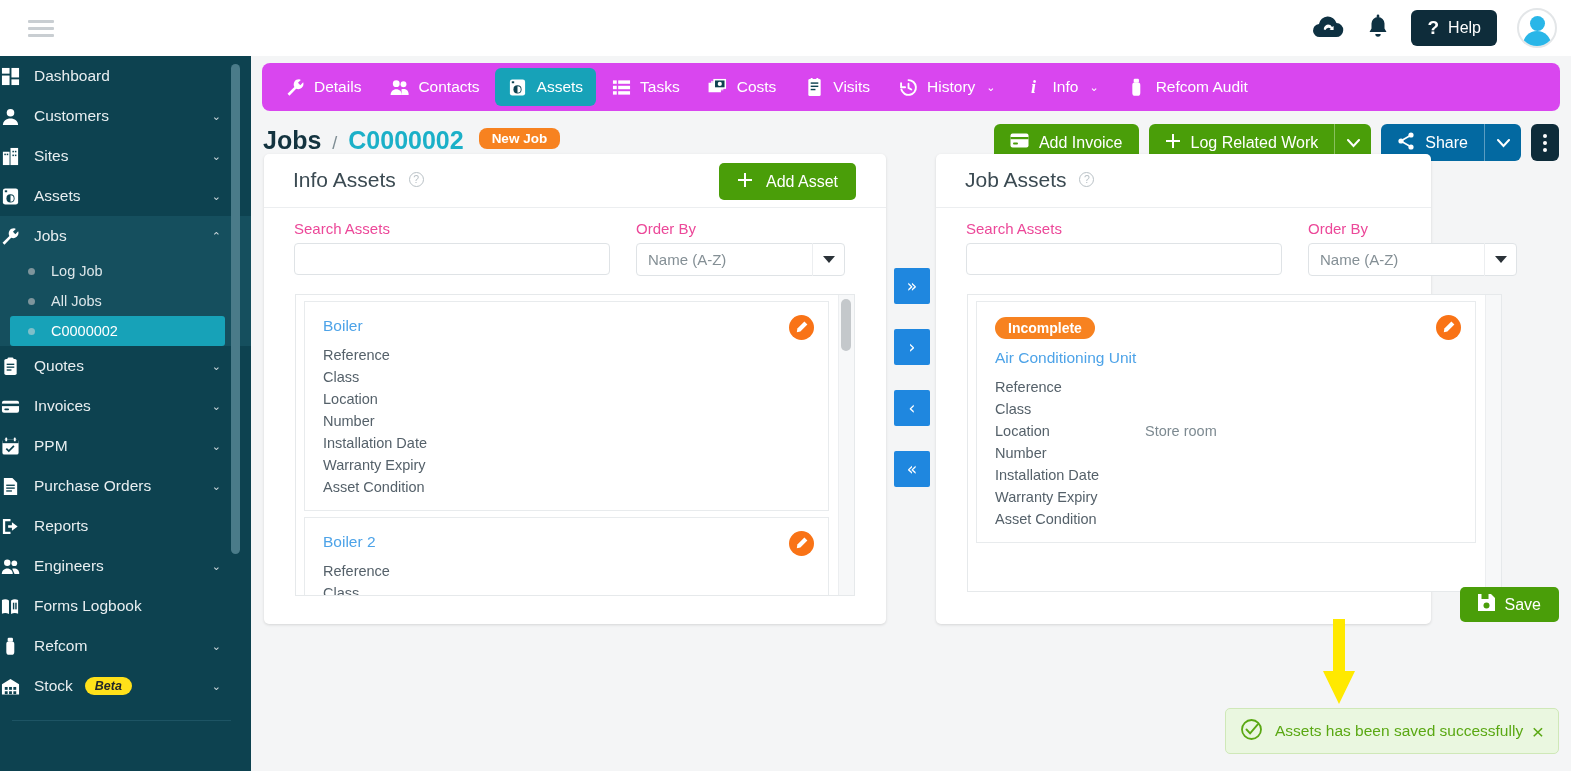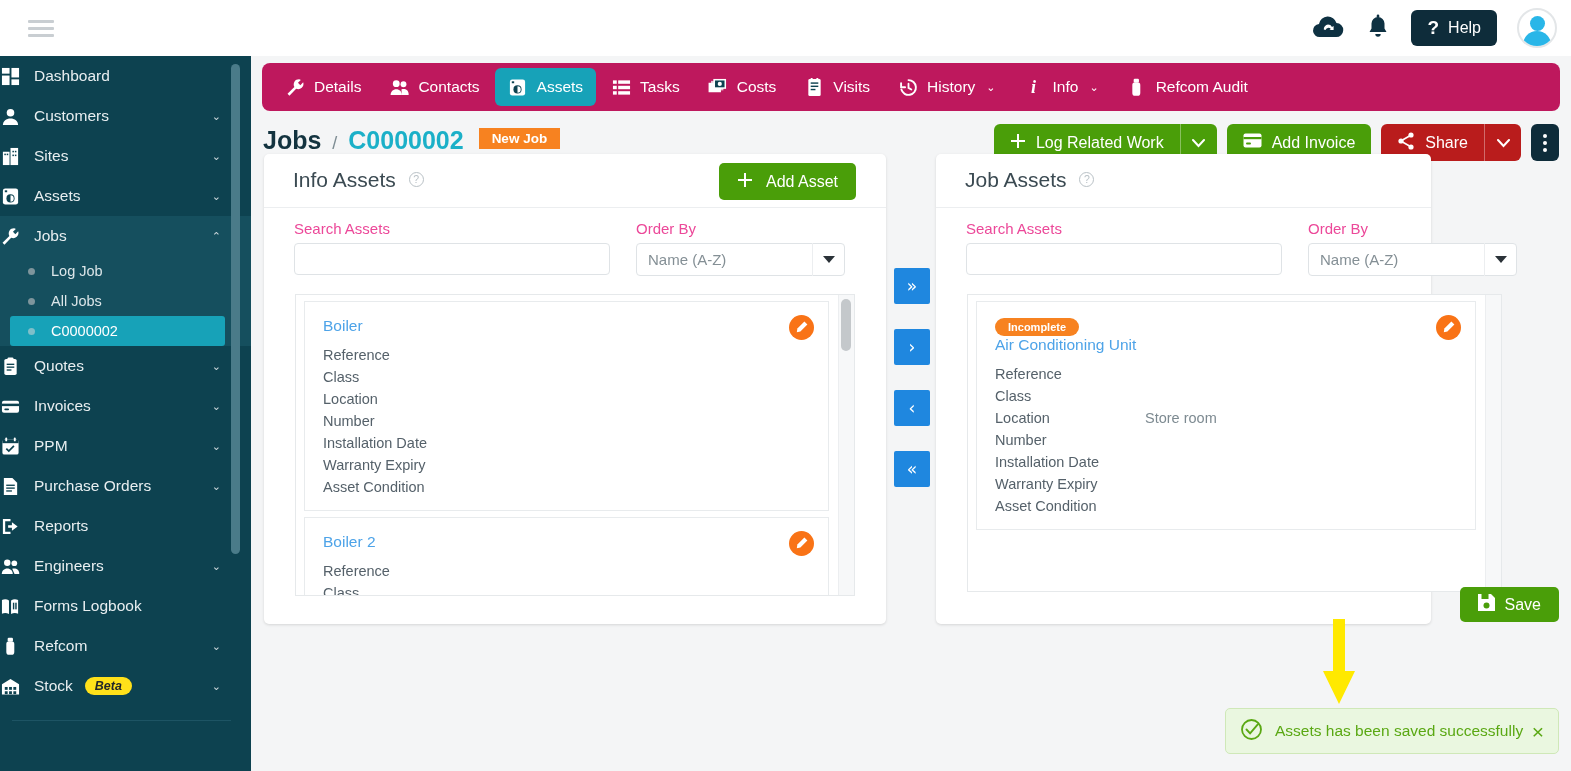--- a/index.html
+++ b/index.html
@@ -68,43 +68,43 @@
   .sb-divider { height:1px; background:#1d5464; margin: 14px 20px 0 12px; }
   .sb-track { position:absolute; right:11px; top:0; width:9px; height:715px; }
   .sb-thumb { position:absolute; right:11px; top:8px; width:9px; height:490px; background:#4a7b89; border-radius:5px; cursor:pointer; }
 
   
   .main { position:absolute; top:56px; left:251px; width:1320px; height:715px; background:#f4f5f6; }
 
   
   .tabbar {
     position:absolute; top:7px; left:11px; width:1298px; height:48px;
-    background:#be185d; border-radius:8px; display:flex; align-items:center;
+    background:#d946ef; border-radius:8px; display:flex; align-items:center;
     padding-left: 10px;
   }
   .tab {
     display:flex; align-items:center; gap:9px; height:38px; padding: 0 13px;
     color:#ffffff; font-size:15.5px; border-radius:6px; cursor:pointer; margin-right:2px;
   }
   .tab.active { background:#17a2b8; }
   .tab .caret { font-size: 11px; margin-left: 2px; }
 
   
   .crumbrow { position:absolute; top:62px; left:0; width:1320px; height:48px; }
   .crumb { position:absolute; left:12px; top:8px; font-size:25px; font-weight:bold; color:#13333f; }
   .crumb .sep { color:#7d8c93; font-weight:normal; font-size:18px; margin:0 4px; }
   .crumb .code { color:#1bb0c8; font-weight:bold; }
   .newjob {
     display:inline-block; background:#f78220; color:#fff; font-size:13.5px; font-weight:bold;
-    border-radius:0; padding:3px 13px; vertical-align:6px; margin-left:8px;
+    border-radius:8px; padding:3px 13px; vertical-align:6px; margin-left:8px;
   }
   .act-row { position:absolute; right:12px; top:6px; display:flex; align-items:center; gap:10px; }
   .btn { display:flex; align-items:center; border-radius:6px; cursor:pointer; font-size:16px; color:#fff; height:37px; }
   .btn-green { background:#4a9e09; }
-  .btn-dark { background:#b91c1c; }
+  .btn-dark { background:#0369a1; }
   .btn .main-part { display:flex; align-items:center; gap:10px; padding:0 16px; height:37px; }
   .btn .split { width:1px; background:rgba(255,255,255,.35); height:37px; }
   .btn .caret-part { display:flex; align-items:center; justify-content:center; width:36px; height:37px; }
   .kebab { background:#0e2c3a; border-radius:6px; width:28px; height:37px; display:flex; flex-direction:column;
            align-items:center; justify-content:center; gap:3px; cursor:pointer; }
   .kebab span { width:4px; height:4px; background:#fff; border-radius:50%; display:block; }
 
   
   .panel {
     position:absolute; background:#fff; border-radius:5px;
@@ -152,22 +152,22 @@
   }
   .asset-name { color:#4da3e8; font-size:15.5px; margin-bottom:9px; cursor:pointer; }
   .attr { display:flex; font-size:14.5px; color:#55616a; line-height:22px; }
   .attr .k { width:150px; }
   .attr .v { color:#7d8a91; }
   .pencil {
     position:absolute; right:14px; top:13px; width:25px; height:25px; border-radius:50%;
     background:#f97316; display:flex; align-items:center; justify-content:center; cursor:pointer;
   }
   .badge-incomplete {
-    display:inline-block; background:#f78220; color:#fff; font-size:11px; font-weight:bold;
-    border-radius:12px; padding:3px 13px; 
+    display:inline-block; background:#f78220; color:#fff; font-size:14px; font-weight:bold;
+    border-radius:12px; padding:3px 13px; margin-bottom:10px;
   }
   .lb-track { position:absolute; right:0; top:0; width:16px; height:100%; background:#f7f8f9; border-left:1px solid #eceef0; }
   .lb-thumb { position:absolute; right:3px; top:4px; width:10px; height:52px; background:#c4c8cb; border-radius:6px; cursor:pointer; }
 
   
   .transfer { position:absolute; left:643px; top:212px; width:36px; }
   .tbtn {
     width:36px; height:36px; background:#1f87df; color:#fff; border-radius:2px;
     display:flex; align-items:center; justify-content:center; margin-bottom:25px;
     font-size:17px; cursor:pointer; font-family:"DejaVu Sans", sans-serif;
@@ -536,49 +536,49 @@
 
   <div class="crumbrow">
     <div class="crumb">
       <span>Jobs</span>
       <span class="sep">/</span>
       <span class="code">C0000002</span>
       <span class="newjob">New Job</span>
     </div>
 
     <div class="act-row">
-      <div class="btn btn-green">
-        <div class="main-part">
-          <span>
-            <svg width="16" height="16" viewBox="0 0 16 16">
-                <path d="M7 1h2v6h6v2H9v6H7V9H1V7h6z" fill="#fff"></path>
-              </svg>
-          </span>
-          <span>Log Related Work</span>
-        </div>
-        <div class="split"></div>
-        <div class="caret-part">
-          <span>
-            <svg width="13" height="9" viewBox="0 0 13 9">
-                <path d="M1 1l5.5 6L12 1" stroke="#fff" stroke-width="2" fill="none" stroke-linecap="round"></path>
-              </svg>
-          </span>
-        </div>
-      </div>
-
       <div class="btn btn-green">
         <div class="main-part">
           <span>
             <svg width="19" height="15" viewBox="0 0 19 15">
                 <rect x="0.5" y="0.5" width="18" height="14" rx="2" fill="#fff"></rect>
                 <rect x="0.5" y="4" width="18" height="2.2" fill="#4a9e09"></rect>
                 <rect x="3" y="9.5" width="5" height="2" rx="1" fill="#4a9e09"></rect>
               </svg>
           </span>
           <span>Add Invoice</span>
+        </div>
+      </div>
+
+      <div class="btn btn-green">
+        <div class="main-part">
+          <span>
+            <svg width="16" height="16" viewBox="0 0 16 16">
+                <path d="M7 1h2v6h6v2H9v6H7V9H1V7h6z" fill="#fff"></path>
+              </svg>
+          </span>
+          <span>Log Related Work</span>
+        </div>
+        <div class="split"></div>
+        <div class="caret-part">
+          <span>
+            <svg width="13" height="9" viewBox="0 0 13 9">
+                <path d="M1 1l5.5 6L12 1" stroke="#fff" stroke-width="2" fill="none" stroke-linecap="round"></path>
+              </svg>
+          </span>
         </div>
       </div>
 
       <div class="btn btn-dark">
         <div class="main-part">
           <span>
             <svg width="18" height="18" viewBox="0 0 18 18">
               <circle cx="14" cy="3" r="2.6" fill="#fff"></circle>
                 <circle cx="4" cy="9" r="2.6" fill="#fff"></circle>
                 <circle cx="14" cy="15" r="2.6" fill="#fff"></circle>

